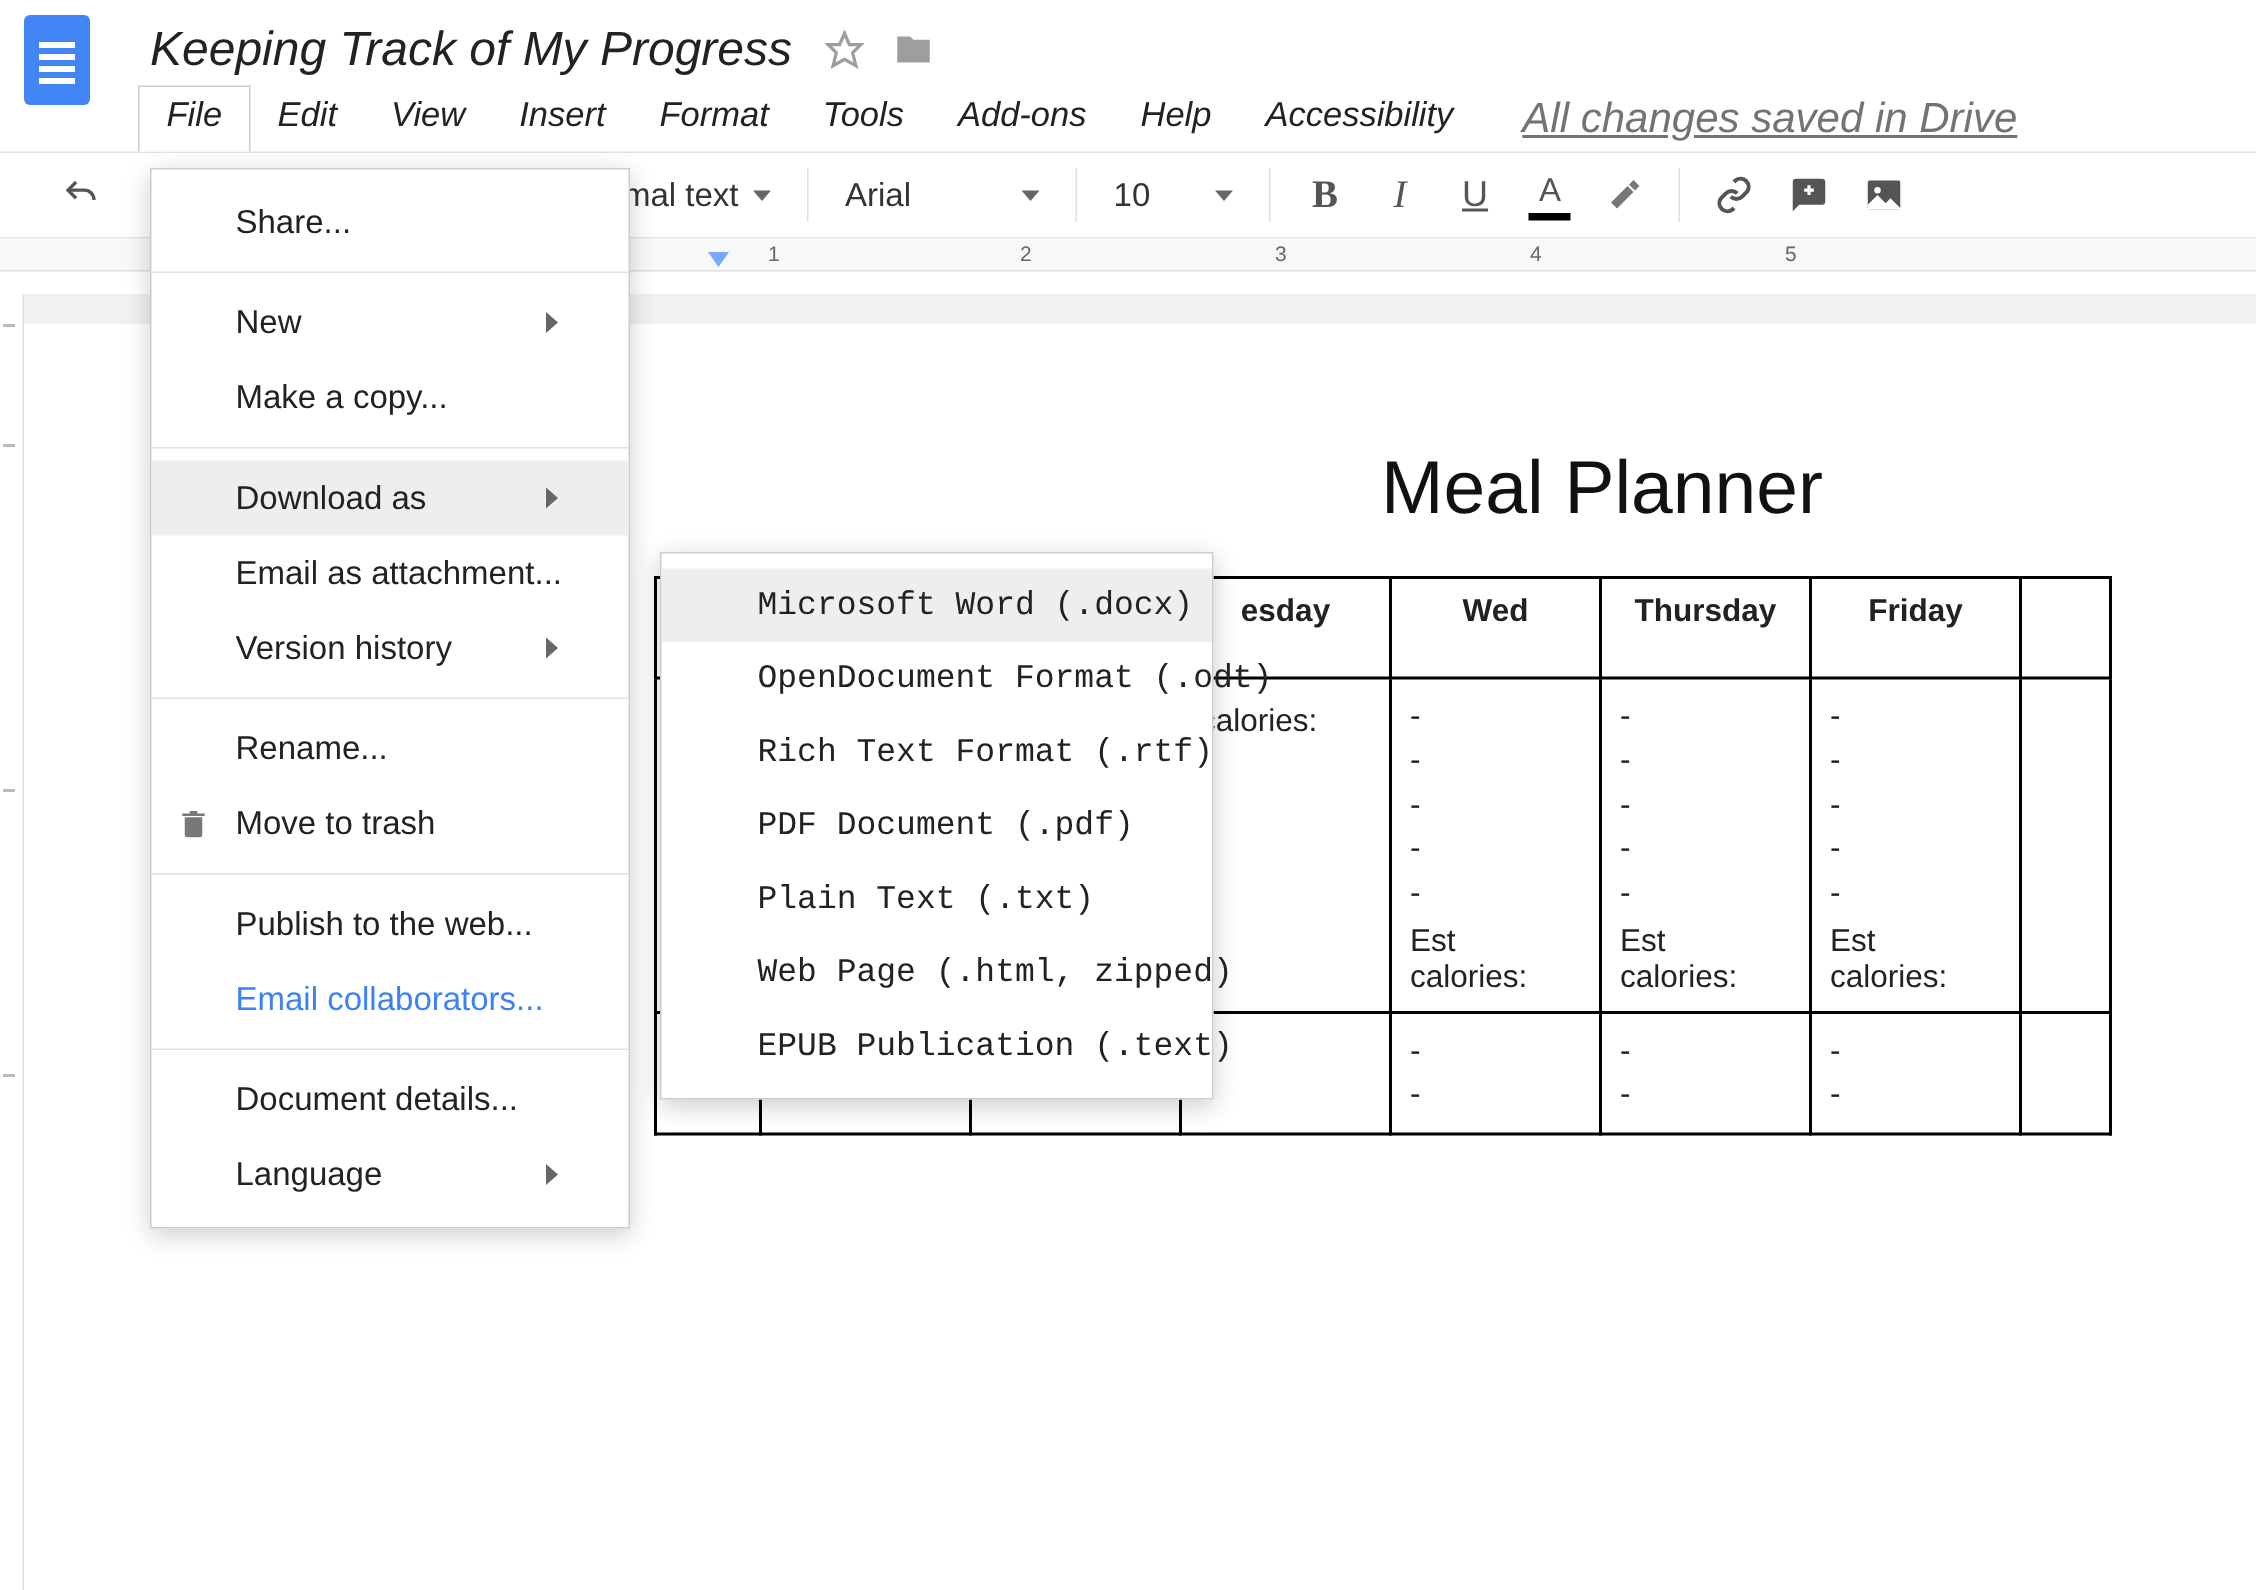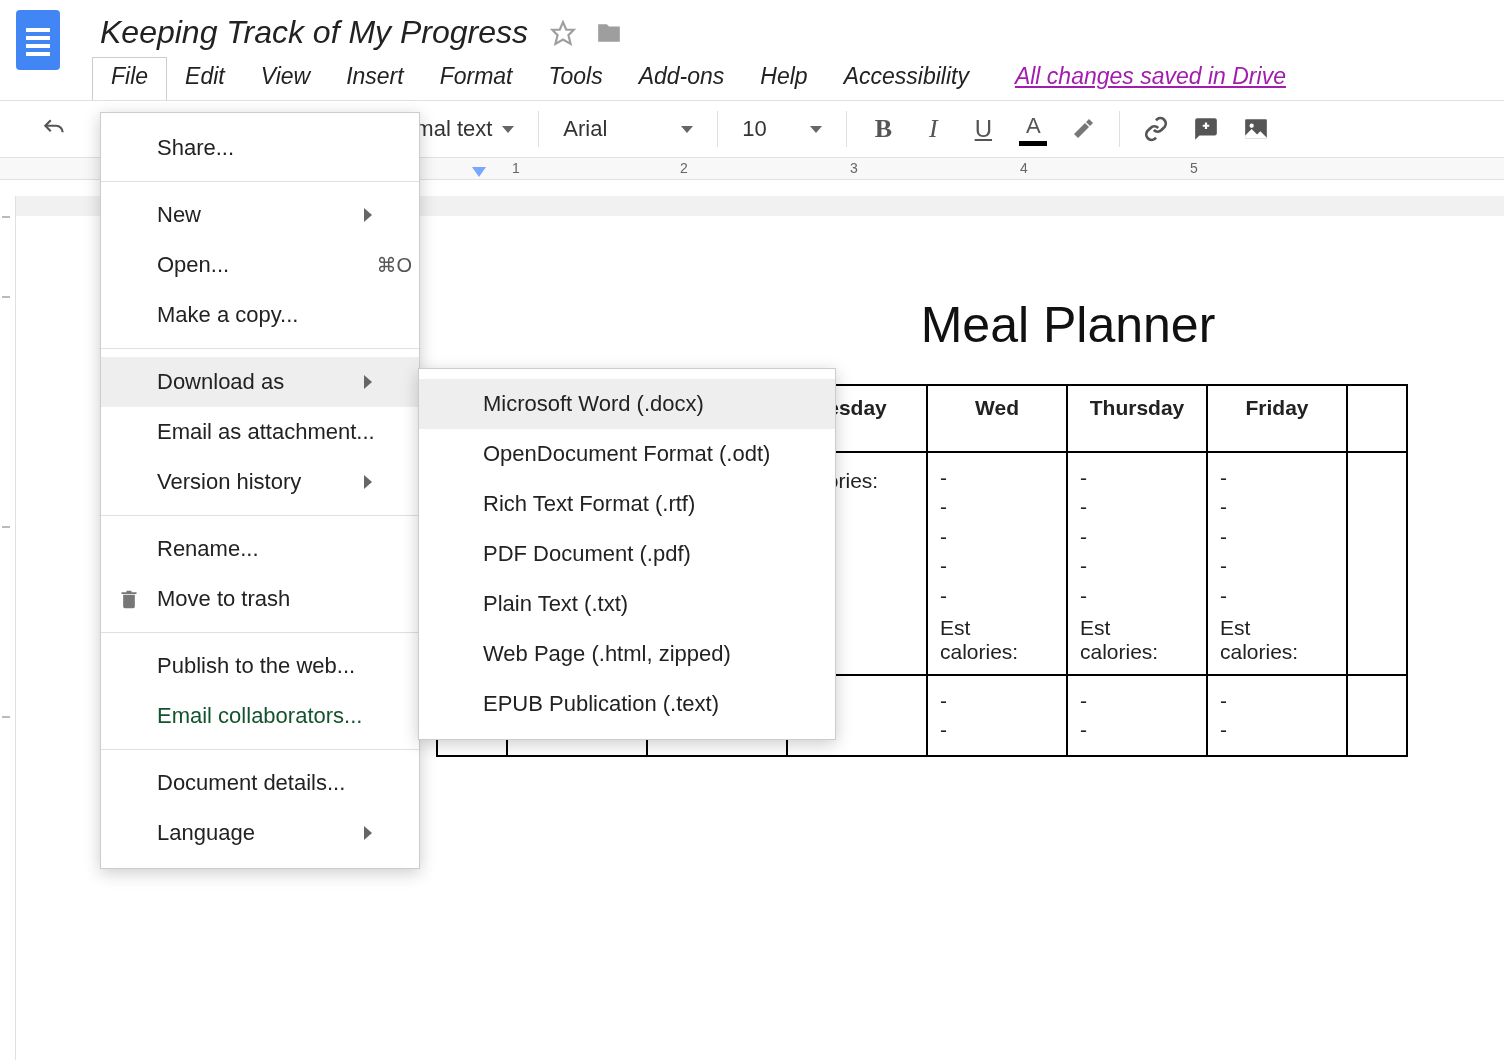--- a/index.html
+++ b/index.html
@@ -71,22 +71,22 @@
   }
   .menubar .menu-item.active{
     background:#fff;
     border:1px solid #ccc;
     border-bottom:none;
     z-index:40;
     position:relative;
     padding-top:5px;
   }
   .save-status{
-    font-size:23px;
-    color:#a21caf;
+    font-size:28px;
+    color:#737373;
     text-decoration: underline;
     margin-left:28px;
     padding:6px 0;
   }
   .header-col{display:flex;flex-direction:column;}
   
   .toolbar{
     border-top:1px solid #e0e0e0;
     border-bottom:1px solid #e0e0e0;
     height:58px;
@@ -206,21 +206,21 @@
   }
   .dropdown .dd-item{
     display:flex;
     align-items:center;
     padding:12px 7px 12px 56px;
     position:relative;
     white-space:nowrap;
     cursor:pointer;
   }
   .dropdown .dd-item.highlight{background:#eee;}
-  .dropdown .dd-item.disabled{color:#14532d;}
+  .dropdown .dd-item.disabled{color:#3b82f6;}
   .dropdown .dd-item .shortcut{
     margin-left:auto;
     padding-left:40px;
     color:#555;
     font-size:20px;
   }
   .dropdown .dd-item .sub-caret{
     margin-left:auto;
     padding-left:40px;
     width:0;height:0;
@@ -230,21 +230,21 @@
   }
   .dropdown .dd-item .lead-icon{
     position:absolute;left:16px;top:50%;transform:translateY(-50%);
     width:24px;height:24px;color:#777;
     display:flex;align-items:center;justify-content:center;
   }
   .dropdown hr{
     border:none;border-top:1px solid #e0e0e0;margin:8px 0;
   }
   #file-menu{ left:100px; top:112px; width:320px; }
-  #download-submenu{ left:418px; top:368px; width:418px; }
+  #download-submenu{ left:440px; top:368px; width:369px;font-family:Liberation Mono, monospace; }
   #download-submenu .dd-item{padding-left:64px;}
 </style>
 </head>
 <body>
 
 <div class="app-header">
   <div class="docs-logo"></div>
   <div class="header-col">
     <div class="doc-title-row">
       <div class="doc-title">Keeping Track of My Progress</div>
@@ -447,24 +447,20 @@
   </div>
 </div>
 
 <div id="file-menu" class="dropdown">
   <div class="dd-item">Share...</div>
   <hr>
   <div class="dd-item">
     <span>New</span>
     <span class="sub-caret"></span>
   </div>
-  <div class="dd-item">
-    <span>Open...</span>
-    <span class="shortcut">⌘O</span>
-  </div>
   <div class="dd-item">Make a copy...</div>
   <hr>
   <div class="dd-item highlight">
     <span>Download as</span>
     <span class="sub-caret"></span>
   </div>
   <div class="dd-item">Email as attachment...</div>
   <div class="dd-item">
     <span>Version history</span>
     <span class="sub-caret"></span>

